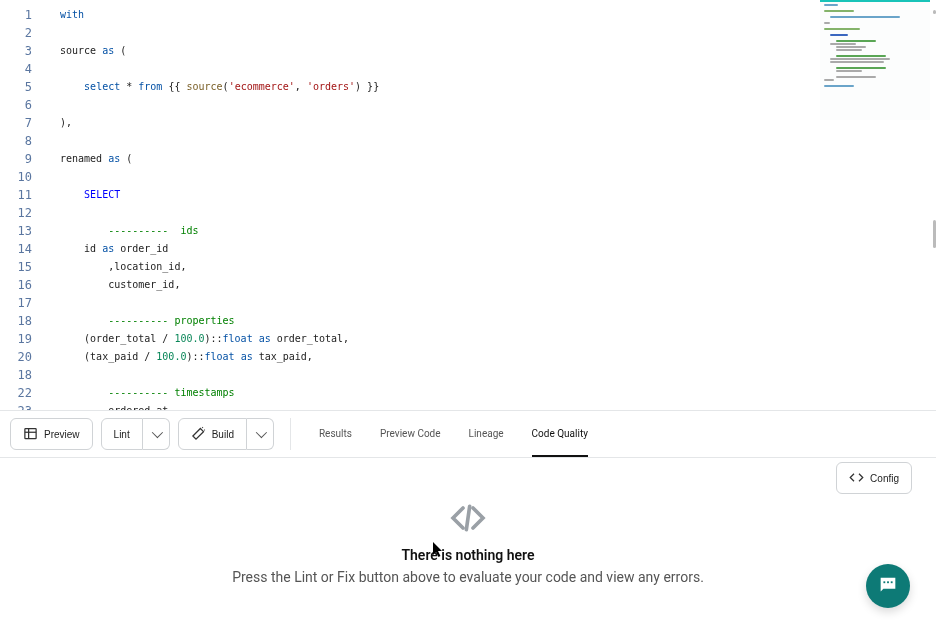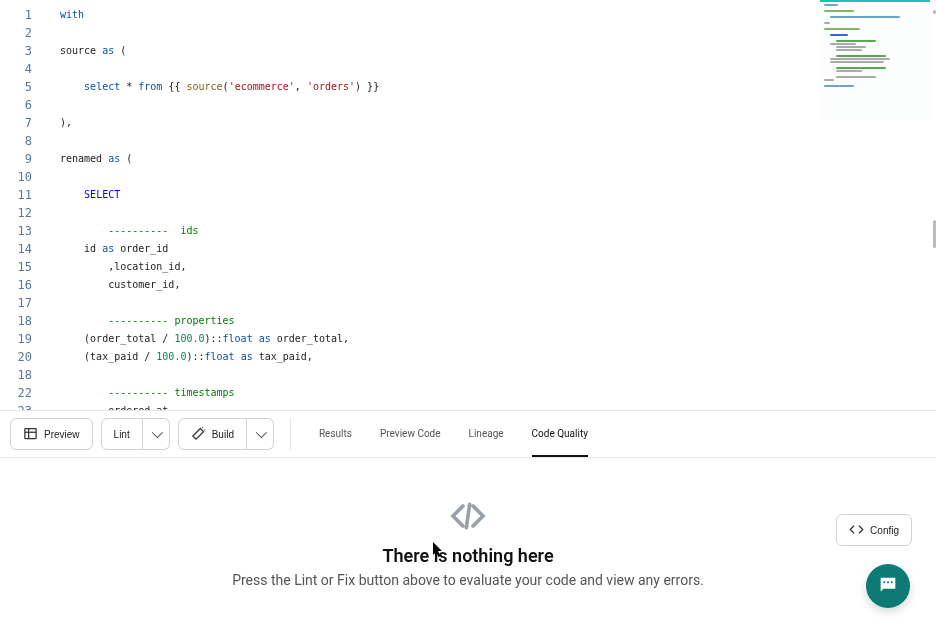--- a/index.html
+++ b/index.html
@@ -140,26 +140,26 @@
     position: absolute;
     top: 459px; left: 0; right: 0; bottom: 0;
     display: flex;
     flex-direction: column;
     align-items: center;
     justify-content: center;
     gap: 6px;
     color: #333;
   }
   .panel .big-icon { color: #9aa0a6; }
-  .panel .empty-title { font-weight: 600; font-size: 18px; color: #111; }
+  .panel .empty-title { font-weight: 600; font-size: 14px; color: #111; }
   .panel .empty-sub { font-size: 14px; color: #555; }
 
   .config-btn {
     position: absolute;
-    top: 514px;
+    top: 462px;
     right: 24px;
   }
 
   .cursor-shape {
     position: absolute;
     left: 433px;
     top: 542px;
     width: 10px; height: 14px;
     pointer-events: none;
   }

